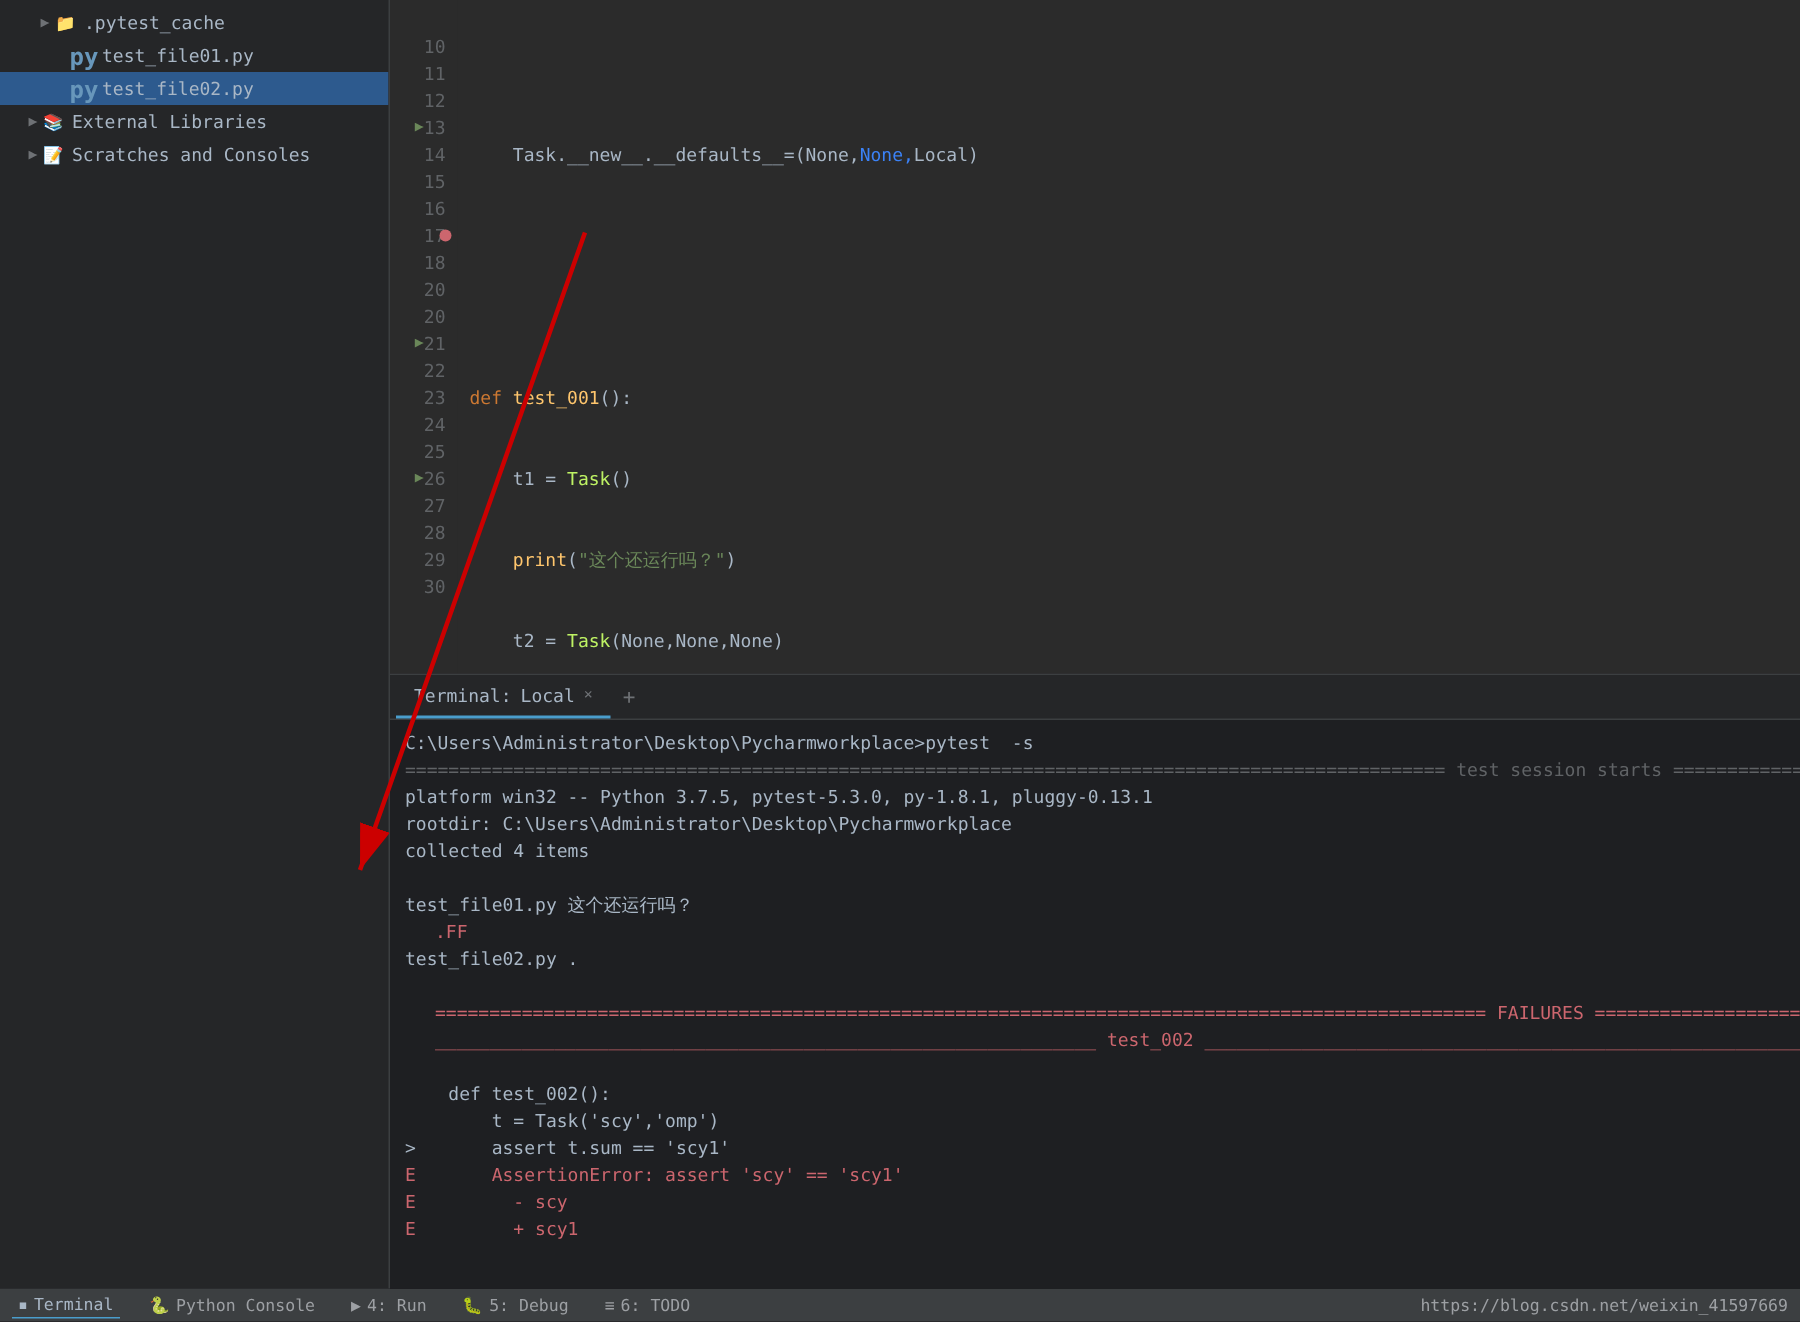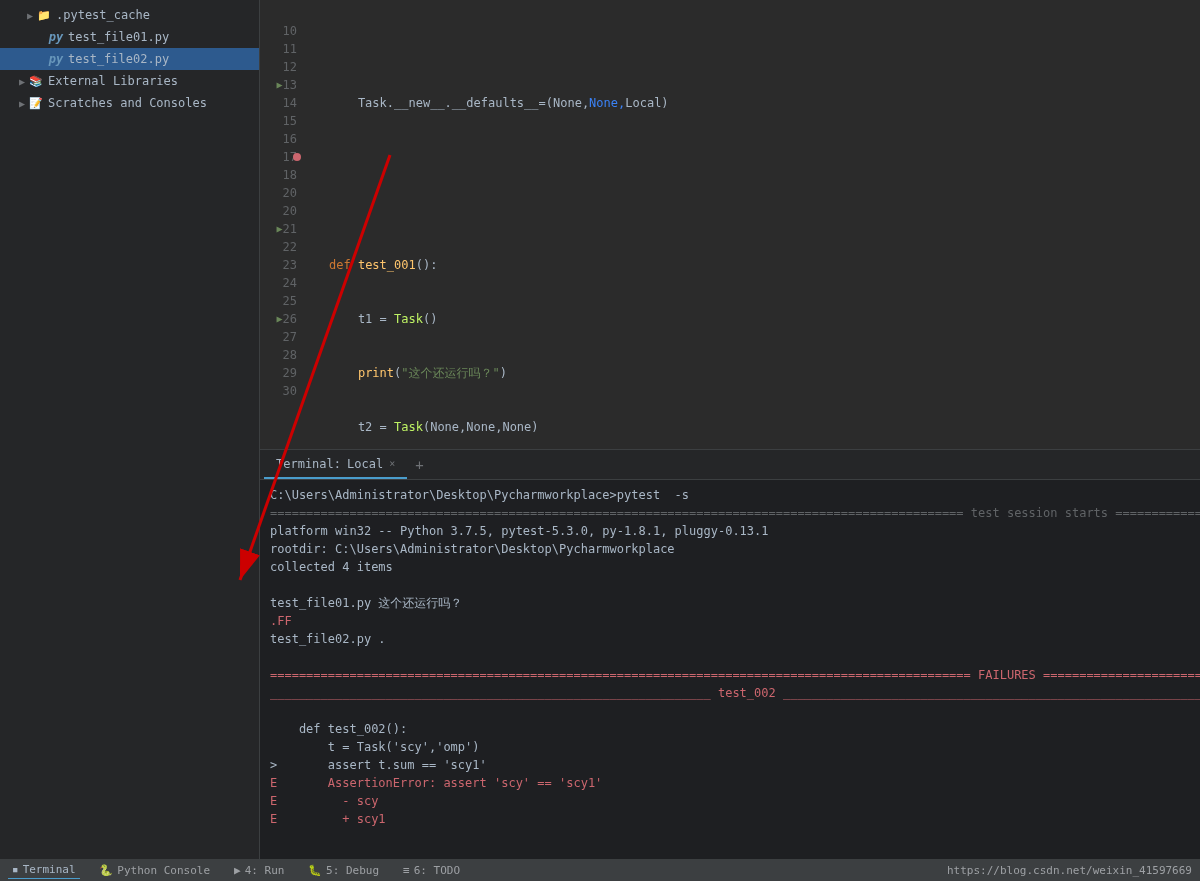--- a/index.html
+++ b/index.html
@@ -69,21 +69,21 @@
       height: 16px;
       margin-right: 4px;
       display: inline-flex;
       align-items: center;
       justify-content: center;
       font-size: 11px;
       flex-shrink: 0;
     }
 
     .folder-icon { color: #e8bf6a; }
-    .py-icon { color: #6897bb; font-size: 12px; font-weight: bold; font-style: italic; }
+    .py-icon { color: #6897bb; font-size: 16px; font-weight: bold; }
     .lib-icon { color: #9876aa; }
     .scratches-icon { color: #6e9ab0; }
 
     .tree-label {
       color: #a9b7c6;
       font-size: 12px;
     }
 
     
     .editor-area {
@@ -152,21 +152,20 @@
       padding: 4px 0;
       overflow: hidden;
       white-space: pre;
     }
 
     .code-line {
       height: 18px;
       padding: 0 8px;
       display: flex;
       align-items: flex-end;
-      margin-left: 16px;
     }
 
     
     .kw { color: #cc7832; }
     .fn { color: #ffc66d; }
     .str { color: #6a8759; }
     .cls { color: #bef264; }
 
     
     .bottom-panel {
@@ -230,21 +229,21 @@
     }
 
     .terminal-line {
       height: 18px;
       white-space: pre;
     }
 
     .terminal-cmd { color: #a9b7c6; }
     .terminal-separator { color: #606366; }
     .terminal-info { color: #a9b7c6; }
-    .terminal-red { color: #cc666e; }
+    .terminal-red { color: #cc666e; margin-left: 20px; }
     .terminal-red-text { color: #cc666e; }
 
     
     .status-bar {
       height: 22px;
       background: #3c3f41;
       display: flex;
       align-items: center;
       justify-content: space-between;
       padding: 0 8px;

